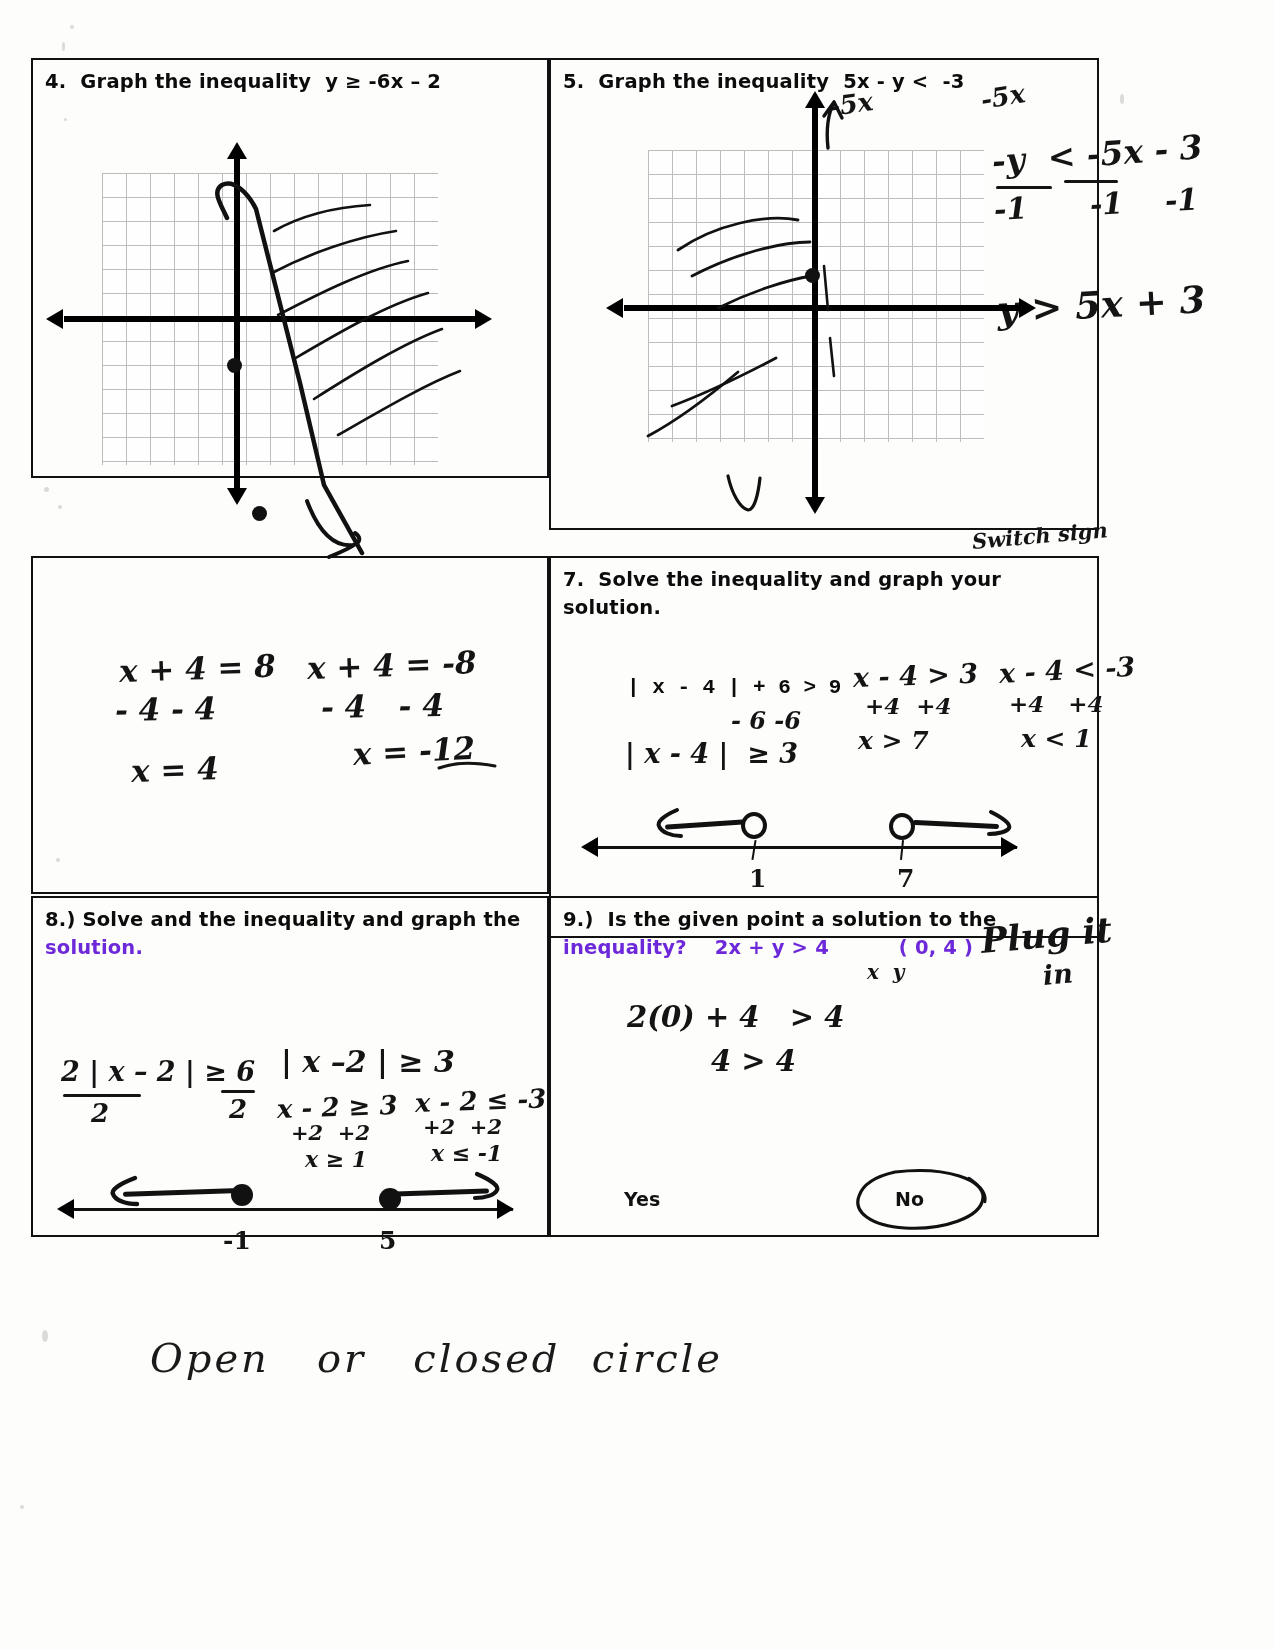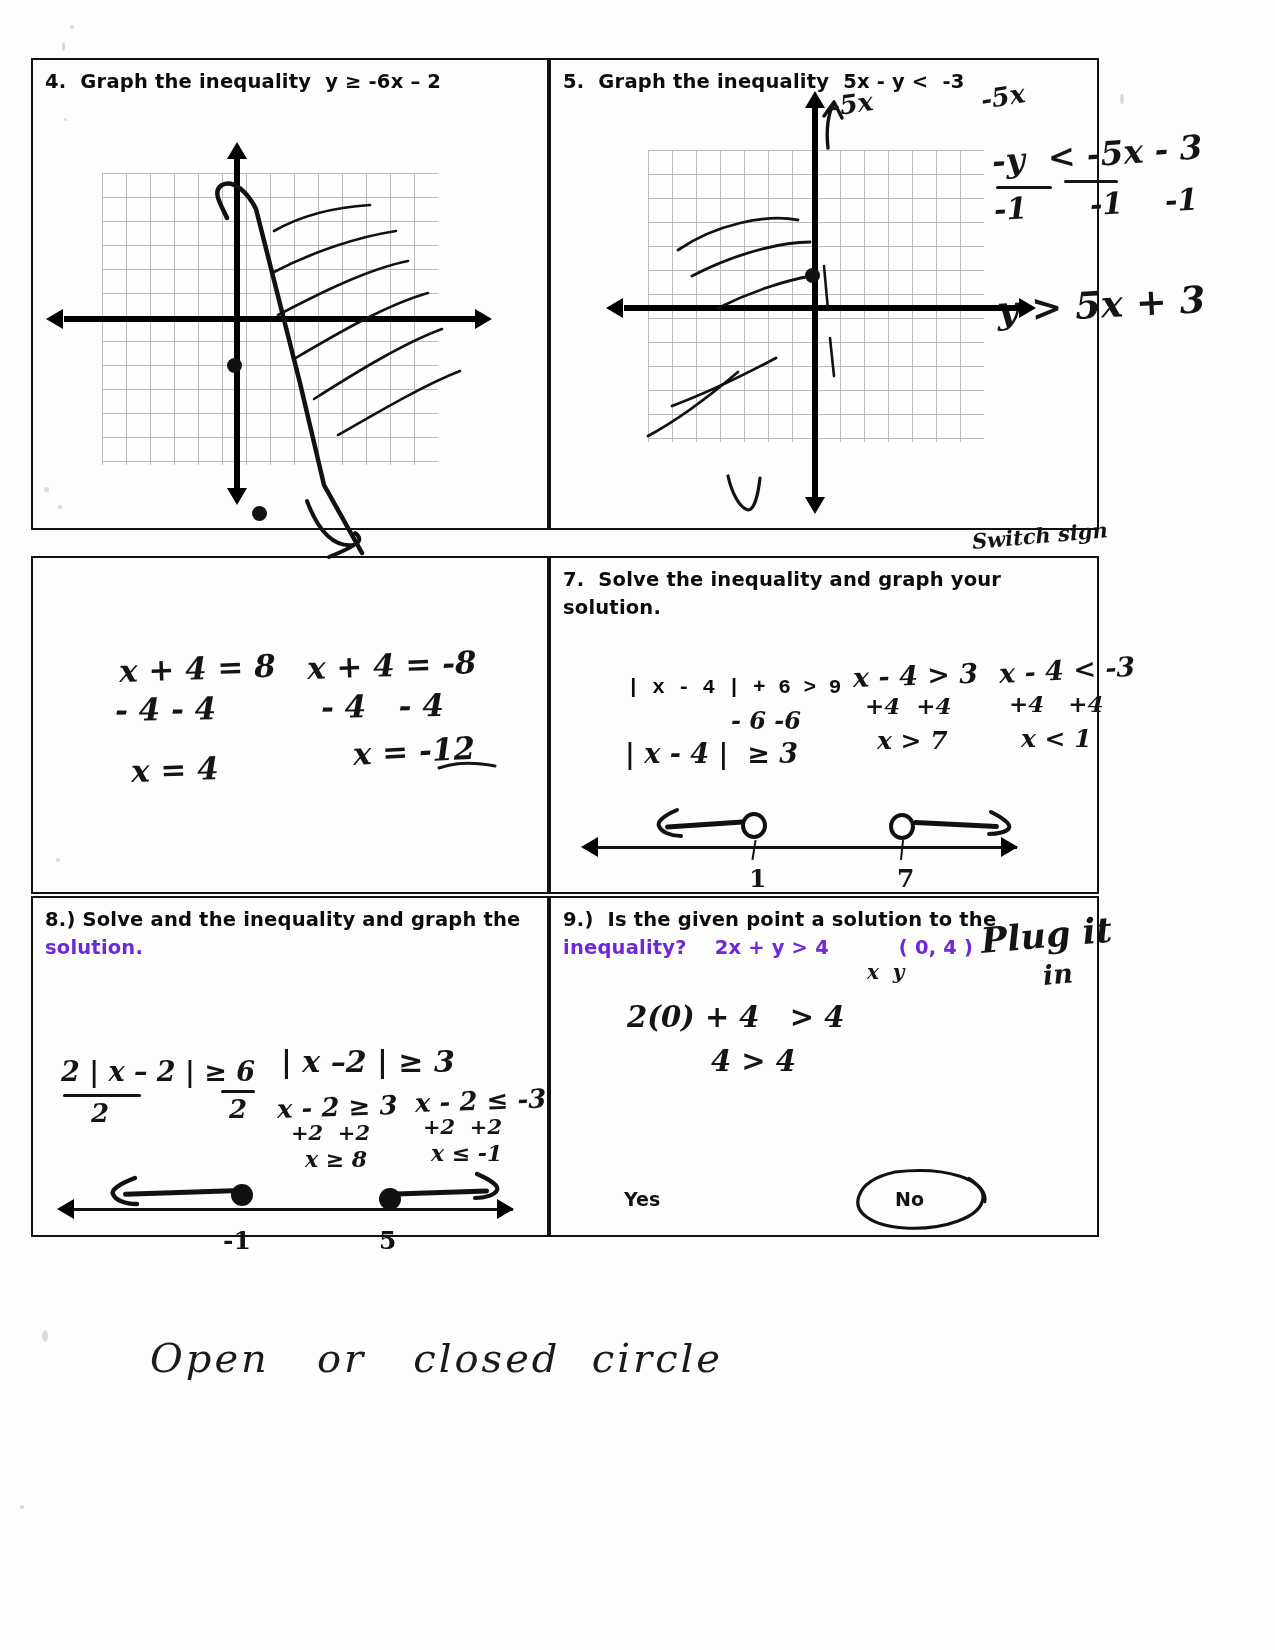--- a/index.html
+++ b/index.html
@@ -216,21 +216,21 @@
   <div class="scan-speck" style="left:64px;top:118px;width:3px;height:3px;"></div>
   <div class="scan-speck" style="left:44px;top:487px;width:5px;height:5px;"></div>
   <div class="scan-speck" style="left:58px;top:505px;width:4px;height:4px;"></div>
   <div class="scan-speck" style="left:56px;top:858px;width:4px;height:4px;"></div>
   <div class="scan-speck" style="left:42px;top:1330px;width:6px;height:12px;"></div>
   <div class="scan-speck" style="left:20px;top:1505px;width:4px;height:4px;"></div>
   <div class="scan-speck" style="left:1120px;top:94px;width:4px;height:10px;"></div>
 
   <div id="worksheet">
 
-    <div class="qbox" style="left:0px;top:0px;width:518px;height:472px;">
+    <div class="qbox" style="left:0px;top:0px;width:518px;height:420px;">
       <div class="qbox-inner">
         <div class="prompt">4.  Graph the inequality  y ≥ -6x – 2</div>
 
         <div class="graph" style="left:69px;top:113px;width:336px;height:292px;">
           <div class="grid-area" style="background-size:24px 24px;"></div>
 
           <div class="axis-h" style="left:-38px;top:143px;width:412px;"></div>
           <div class="arrow arrow-l" style="left:-56px;top:136px;"></div>
           <div class="arrow arrow-r" style="left:373px;top:136px;"></div>
 
@@ -327,33 +327,33 @@
         <div class="hw hw-lg i" style="left:274px;top:92px;transform:rotate(-2deg);">x + 4 = -8</div>
         <div class="hw hw-lg i" style="left:288px;top:131px;transform:rotate(-1deg);">- 4   - 4</div>
         <div class="hw hw-lg i" style="left:320px;top:178px;transform:rotate(-3deg);">x = -12</div>
 
         <svg class="ink" style="left:404px;top:196px;width:70px;height:30px;" viewBox="0 0 70 30">
           <path d="M 2 14 C 18 8, 38 8, 58 12" fill="none" stroke="#141414" stroke-width="3" stroke-linecap="round"></path>
         </svg>
       </div>
     </div>
 
-    <div class="qbox" style="left:518px;top:498px;width:550px;height:338px;">
+    <div class="qbox" style="left:518px;top:498px;width:550px;height:382px;">
       <div class="qbox-inner">
         <div class="prompt">7.  Solve the inequality and graph your solution.</div>
 
         <div class="typed-math" style="left:76px;top:118px;font-size:21px;">| x - 4 | + 6 &gt; 9</div>
 
         <div class="hw hw-md i" style="left:152px;top:148px;font-size:24px;margin-left:28px;">- 6 -6</div>
 
         <div class="hw hw-md i" style="left:74px;top:180px;font-size:27px;">| x - 4 |  ≥ 3</div>
 
         <div class="hw hw-md i" style="left:302px;top:104px;font-size:27px;transform:rotate(-2deg);">x - 4 &gt; 3</div>
         <div class="hw hw-sm i" style="left:314px;top:134px;font-size:23px;">+4  +4</div>
-        <div class="hw hw-md i" style="left:326px;top:168px;font-size:25px;">x &gt; 7</div>
+        <div class="hw hw-md i" style="left:307px;top:168px;font-size:25px;">x &gt; 7</div>
 
         <div class="hw hw-md i" style="left:448px;top:100px;font-size:27px;transform:rotate(-3deg);">x - 4 &lt; -3</div>
         <div class="hw hw-sm i" style="left:458px;top:132px;font-size:23px;">+4   +4</div>
         <div class="hw hw-md i" style="left:470px;top:166px;font-size:25px;">x &lt; 1</div>
 
         <div class="numline" style="left:46px;top:278px;width:420px;height:60px;">
           <div class="nl-bar"></div>
           <div class="arrow arrow-l" style="left:-16px;top:1px;"></div>
           <div class="arrow arrow-r" style="left:404px;top:1px;"></div>
 
@@ -384,21 +384,21 @@
         <div class="hw hw-lg i" style="left:28px;top:158px;font-size:27px;">2 | x – 2 | ≥ 6</div>
         <div class="hwbar" style="left:30px;top:196px;width:78px;"></div>
         <div class="hwbar" style="left:188px;top:192px;width:34px;"></div>
         <div class="hw hw-md i" style="left:58px;top:200px;font-size:26px;">2</div>
         <div class="hw hw-md i" style="left:196px;top:196px;font-size:26px;">2</div>
 
         <div class="hw hw-lg i" style="left:248px;top:146px;font-size:30px;">| x –2 | ≥ 3</div>
 
         <div class="hw hw-md i" style="left:244px;top:196px;font-size:26px;transform:rotate(-2deg);">x - 2 ≥ 3</div>
         <div class="hw hw-sm i" style="left:258px;top:222px;font-size:21px;">+2  +2</div>
-        <div class="hw hw-sm i" style="left:272px;top:248px;font-size:22px;">x ≥ 8</div>
+        <div class="hw hw-sm i" style="left:272px;top:248px;font-size:22px;">x ≥ 1</div>
 
         <div class="hw hw-md i" style="left:382px;top:190px;font-size:26px;transform:rotate(-2deg);">x - 2 ≤ -3</div>
         <div class="hw hw-sm i" style="left:390px;top:216px;font-size:21px;">+2  +2</div>
         <div class="hw hw-sm i" style="left:398px;top:242px;font-size:22px;">x ≤ -1</div>
 
         <div class="numline" style="left:40px;top:300px;width:440px;height:60px;">
           <div class="nl-bar"></div>
           <div class="arrow arrow-l" style="left:-16px;top:1px;"></div>
           <div class="arrow arrow-r" style="left:424px;top:1px;"></div>
 

